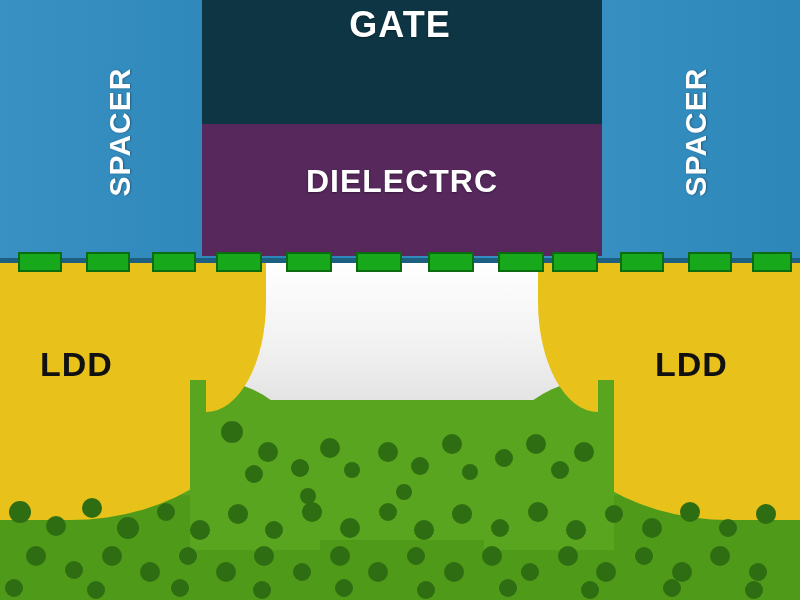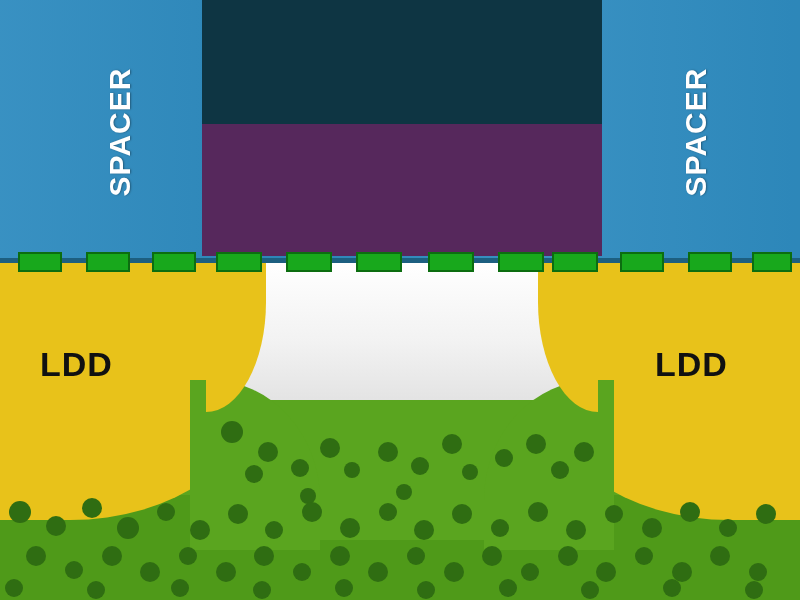--- a/index.html
+++ b/index.html
@@ -277,18 +277,20 @@
       <div class="grain" style="left: 171px; top: 579px; width: 18px; height: 18px;"></div>
       <div class="grain" style="left: 253px; top: 581px; width: 18px; height: 18px;"></div>
       <div class="grain" style="left: 335px; top: 579px; width: 18px; height: 18px;"></div>
       <div class="grain" style="left: 417px; top: 581px; width: 18px; height: 18px;"></div>
       <div class="grain" style="left: 499px; top: 579px; width: 18px; height: 18px;"></div>
       <div class="grain" style="left: 581px; top: 581px; width: 18px; height: 18px;"></div>
       <div class="grain" style="left: 663px; top: 579px; width: 18px; height: 18px;"></div>
       <div class="grain" style="left: 745px; top: 581px; width: 18px; height: 18px;"></div>
     </div>
 
+  <div class="label" id="label-gate">GATE</div>
+  <div class="label" id="label-dielectric">DIELECTRC</div>
   <div class="label label-spacer" id="label-spacer-left">SPACER</div>
   <div class="label label-spacer" id="label-spacer-right">SPACER</div>
   <div class="label label-ldd" id="label-ldd-left">LDD</div>
   <div class="label label-ldd" id="label-ldd-right">LDD</div>
 
 </div>
 
 </body></html>

